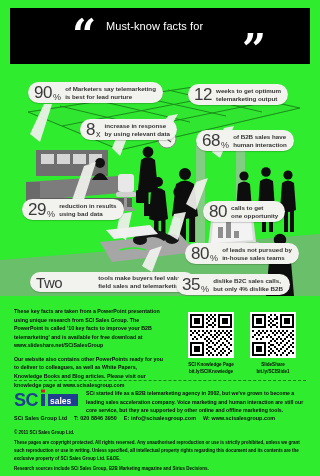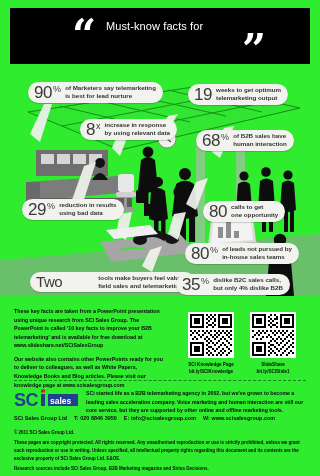--- a/index.html
+++ b/index.html
@@ -33,21 +33,21 @@
   .title-l1{left:96px;top:12px;}
   .title-l2{left:52px;top:32px;}
 
   
   .scene{position:absolute;left:0;top:64px;width:320px;height:232px;overflow:hidden;}
   .scene svg{position:absolute;left:0;top:0;}
 
   
   .bubble{
     position:absolute;background:#f2f2ee;border-radius:11px;
-    display:flex;align-items:flex-start;padding:2px 7px 2px 6px;
+    display:flex;align-items:flex-end;padding:2px 7px 2px 6px;
     box-shadow:0 1px 1px rgba(0,0,0,.18);
     white-space:nowrap;
   }
   .bubble .big{
     font-size:17px;color:#3a3a3a;font-weight:normal;line-height:1;
     margin-right:4px;letter-spacing:-.4px;
   }
   .bubble .big.word{font-size:15px;}
   .bubble .pct{
     font-size:9px;color:#3a3a3a;line-height:.95;margin:0 4px 0 -3px;
@@ -254,21 +254,21 @@
   <div class="bubble" style="left:28px;top:82px;">
     <span class="big">90</span>
     <span class="pct">%</span>
     <span class="txt">
       <span>of Marketers say telemarketing</span>
         <span>is best for lead nurture</span>
     </span>
   </div>
 
   <div class="bubble" style="left:188px;top:84px;">
-    <span class="big">19</span>
+    <span class="big">12</span>
     <span class="txt">
       <span>weeks to get optimum</span>
         <span>telemarketing output</span>
     </span>
   </div>
 
   <div class="bubble" style="left:80px;top:119px;">
     <span class="big">8</span>
     <span class="pct">x</span>
     <span class="txt">

